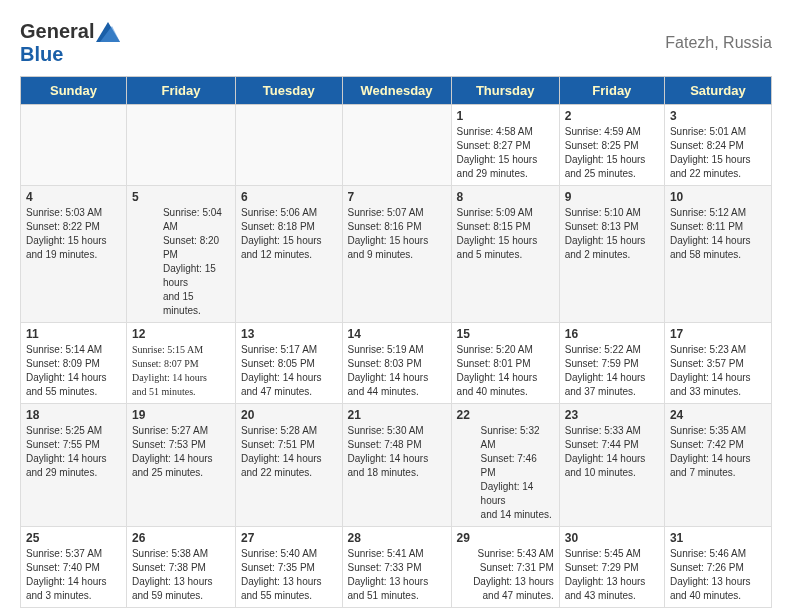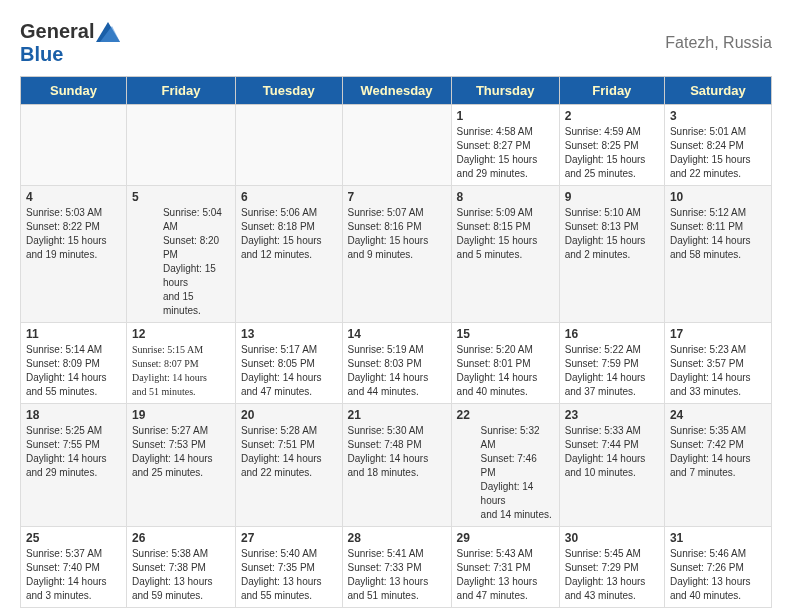--- a/index.html
+++ b/index.html
@@ -331,21 +331,21 @@
         </td>
         <td>
           <span class="day-num">28</span>
           <div class="day-info" style="white-space: pre-line;">Sunrise: 5:41 AM
 Sunset: 7:33 PM
 Daylight: 13 hours
 and 51 minutes.</div>
         </td>
         <td>
           <span class="day-num">29</span>
-          <div class="day-info" style="white-space: pre-line;">Sunrise: 5:43 AM
+          <div class="day-info" style="white-space: pre-line; text-align: right;">Sunrise: 5:43 AM
 Sunset: 7:31 PM
 Daylight: 13 hours
 and 47 minutes.</div>
         </td>
         <td>
           <span class="day-num">30</span>
           <div class="day-info" style="white-space: pre-line;">Sunrise: 5:45 AM
 Sunset: 7:29 PM
 Daylight: 13 hours
 and 43 minutes.</div>

